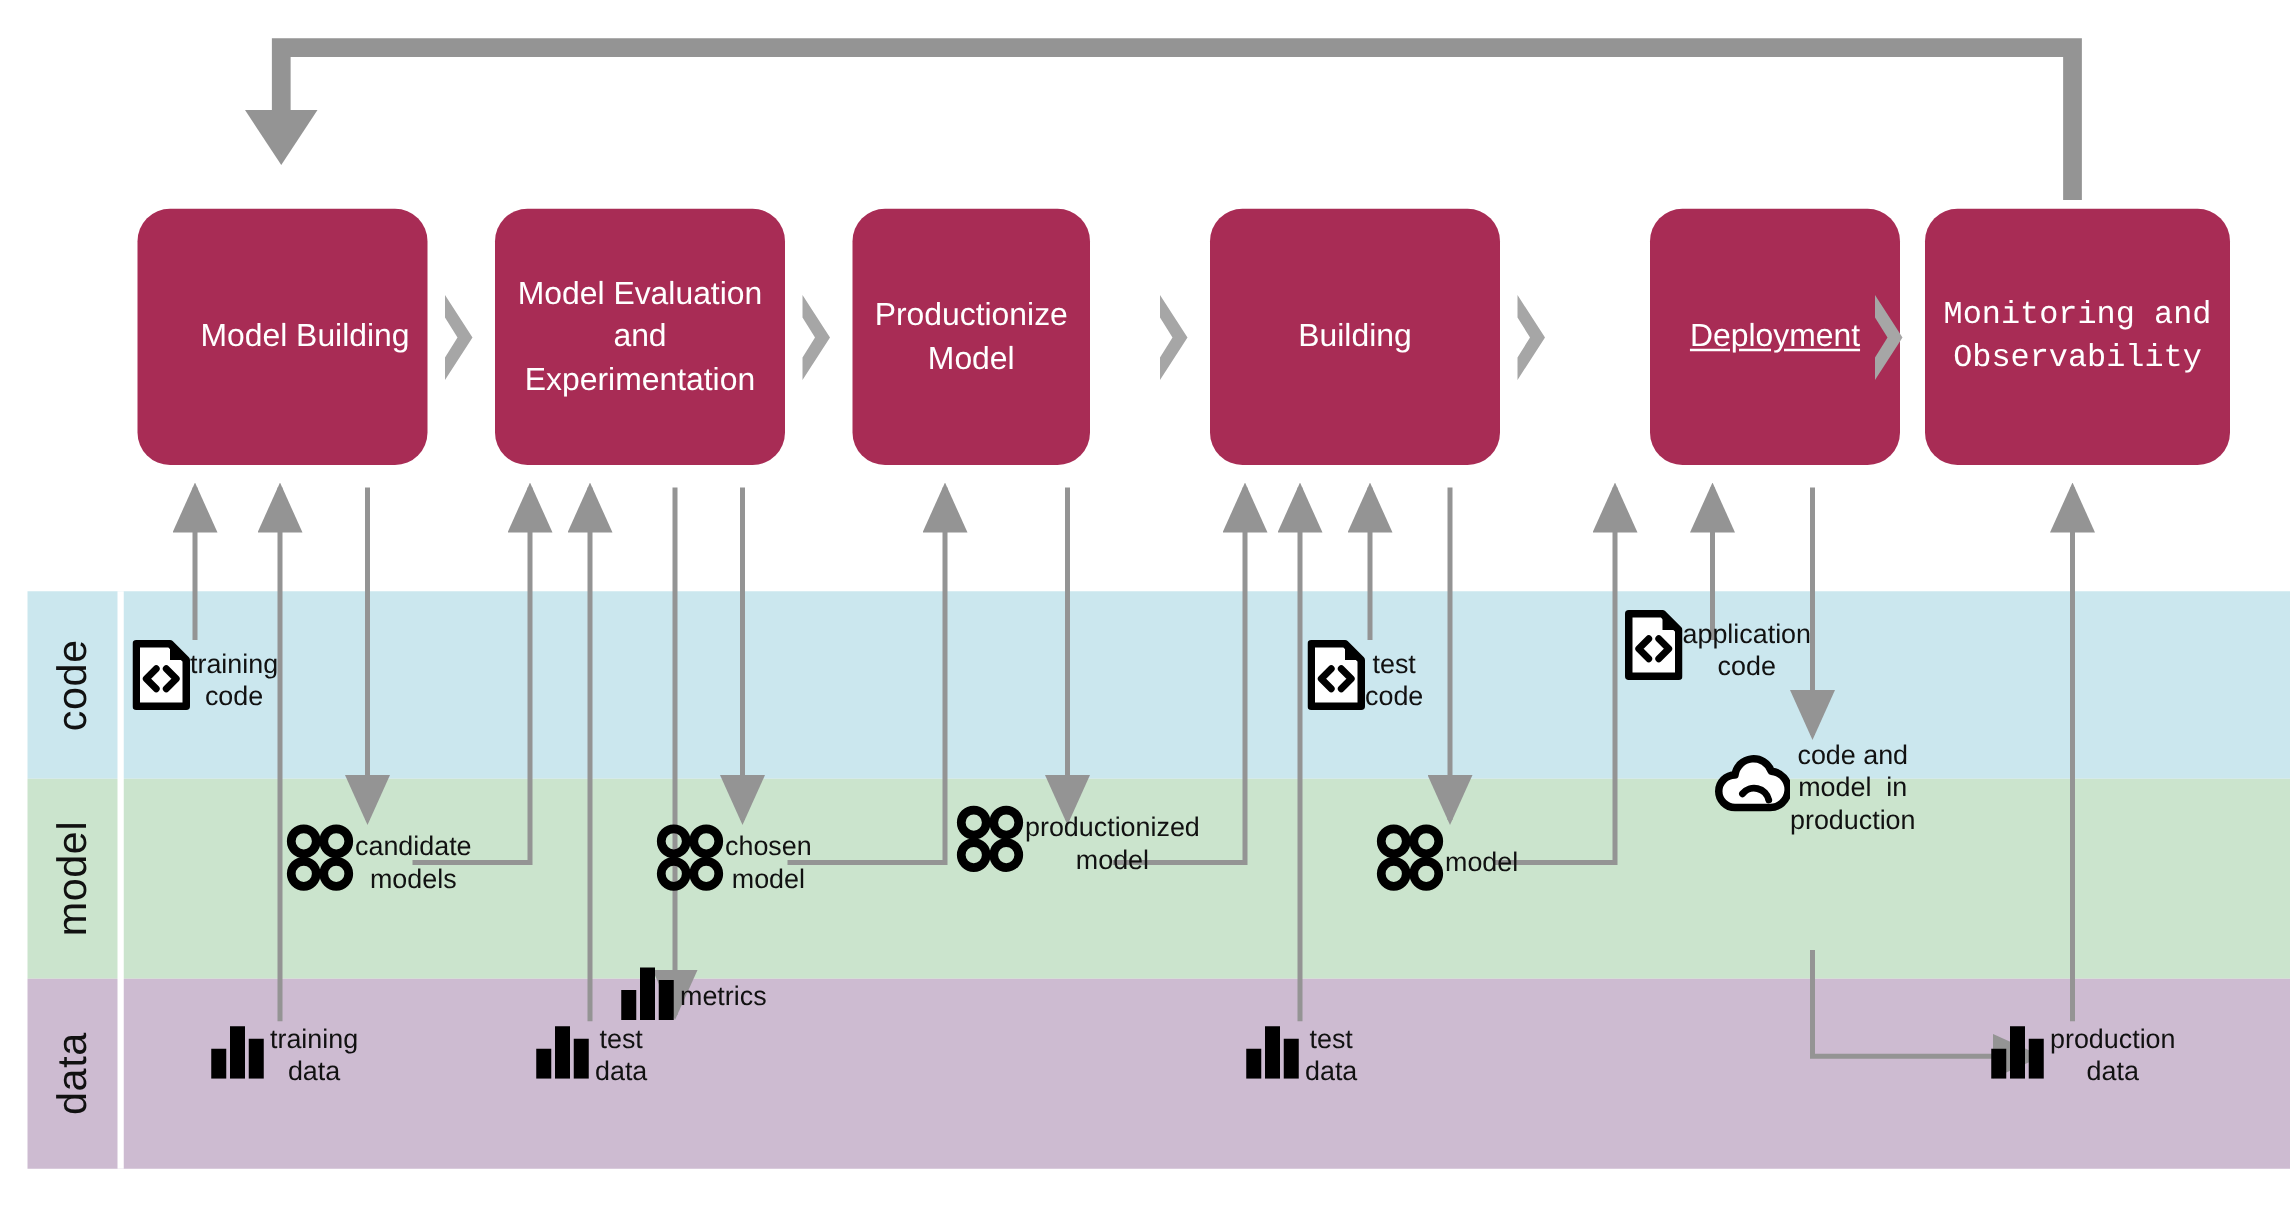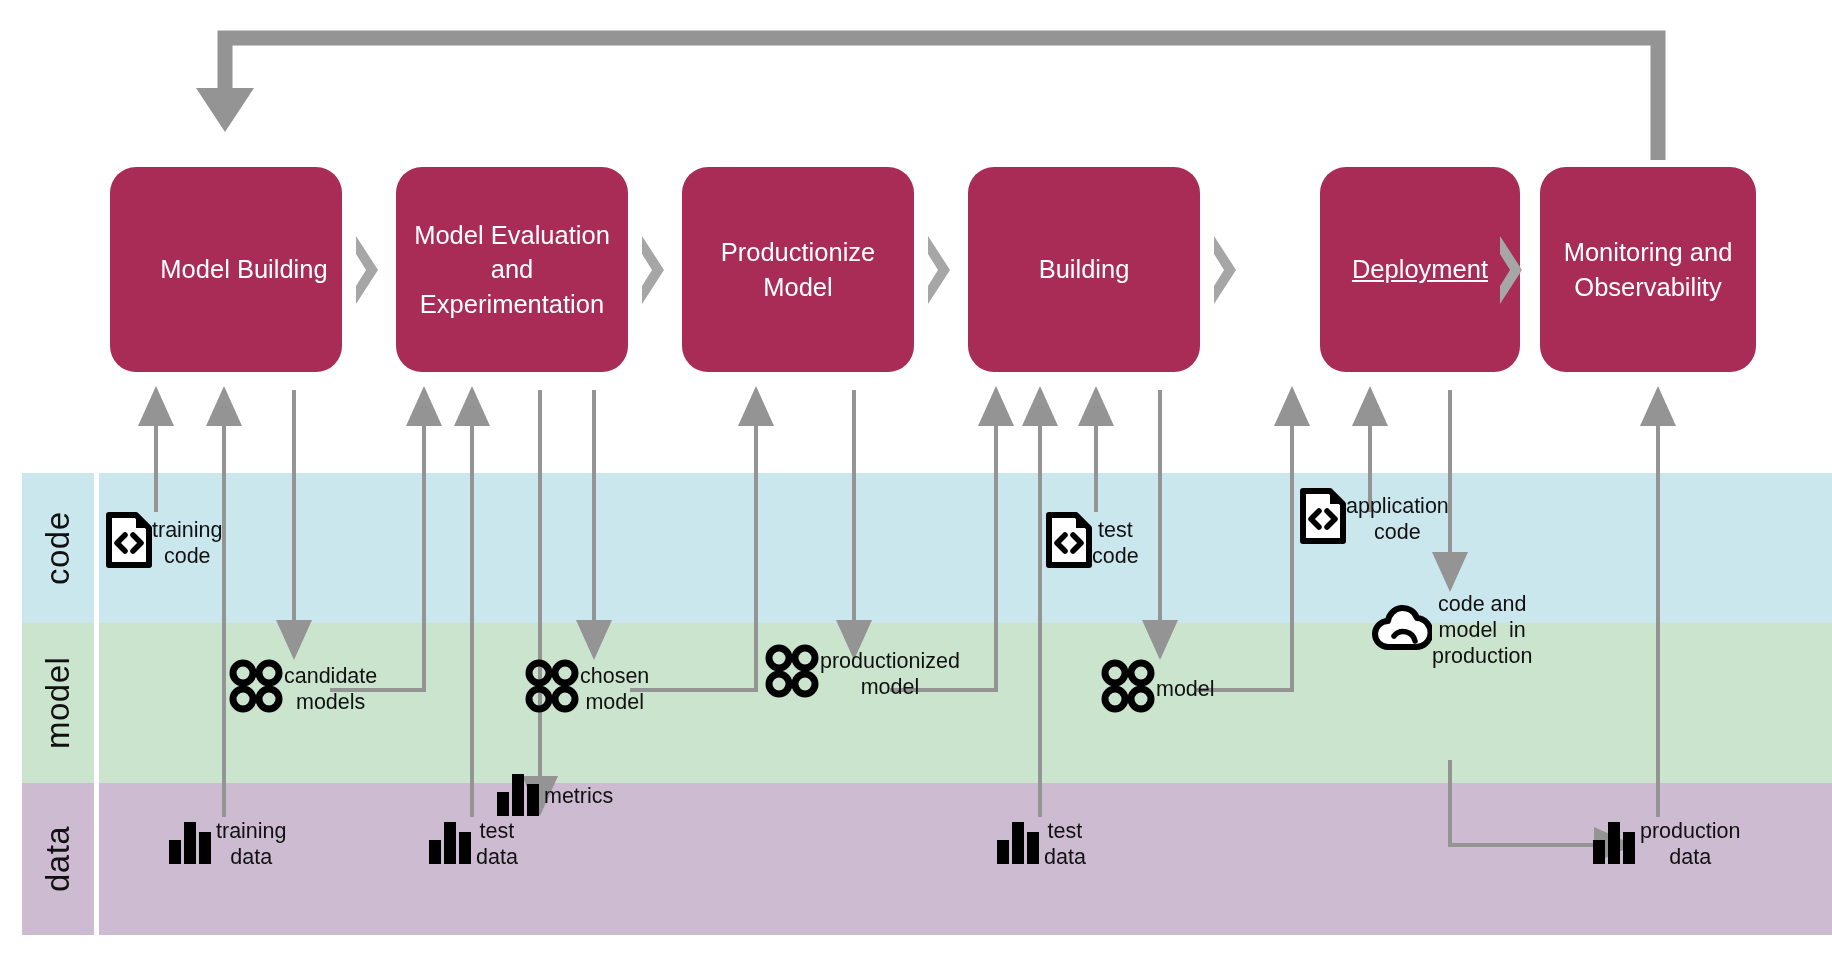--- a/index.html
+++ b/index.html
@@ -128,24 +128,24 @@
     </g>
   </svg>
 
   <svg id="feedback" width="1832" height="964">
     <path d="M1658,160 L1658,38 L225,38 L225,92" stroke="#949494" stroke-width="15" fill="none"></path>
     <path d="M196,88 L254,88 L225,132 z" fill="#949494"></path>
   </svg>
 
   <div class="stage-box" style="left:110px;width:232px;padding-left:48px;">Model Building</div>
   <div class="stage-box" style="left:396px;width:232px;">Model&nbsp;Evaluation<br>and<br>Experimentation</div>
-  <div class="stage-box" style="left:682px;width:232px;">Productionize<br>Model</div>
+  <div class="stage-box" style="left:682px;width:190px;">Productionize<br>Model</div>
   <div class="stage-box" style="left:968px;width:232px;">Building</div>
   <div class="stage-box" style="left:1320px;width:200px;text-decoration:underline;">Deployment</div>
-  <div class="stage-box" style="left:1540px;width:216px;">Monitoring&nbsp;and<br>Observability</div>
+  <div class="stage-box" style="left:1540px;width:244px;font-family:Liberation Mono, monospace;">Monitoring&nbsp;and<br>Observability</div>
 
   <div class="chevron" style="left:352px;">
     <svg width="30" height="68" viewBox="0 0 30 68">
         <path d="M4,0 L26,34 L4,68 L4,50 L14,34 L4,18 z" fill="#a6a6a6"></path>
       </svg>
   </div>
   <div class="chevron" style="left:638px;">
     <svg width="30" height="68" viewBox="0 0 30 68">
         <path d="M4,0 L26,34 L4,68 L4,50 L14,34 L4,18 z" fill="#a6a6a6"></path>
       </svg>

